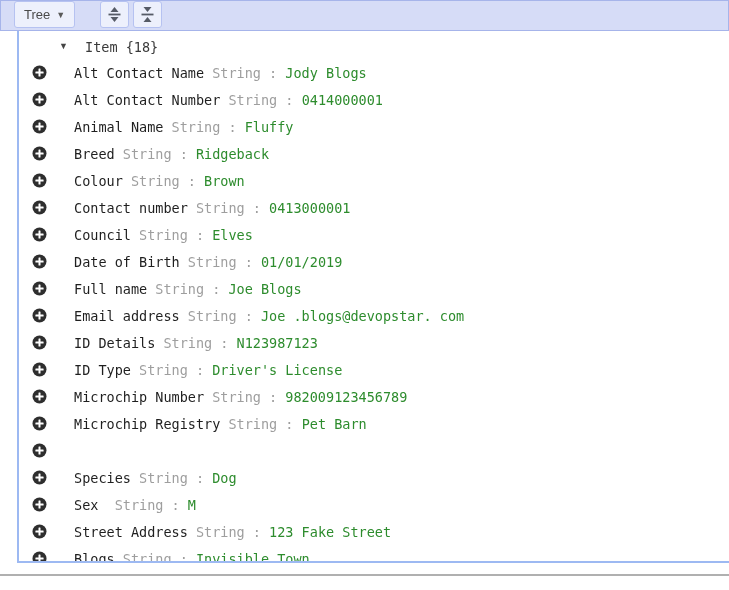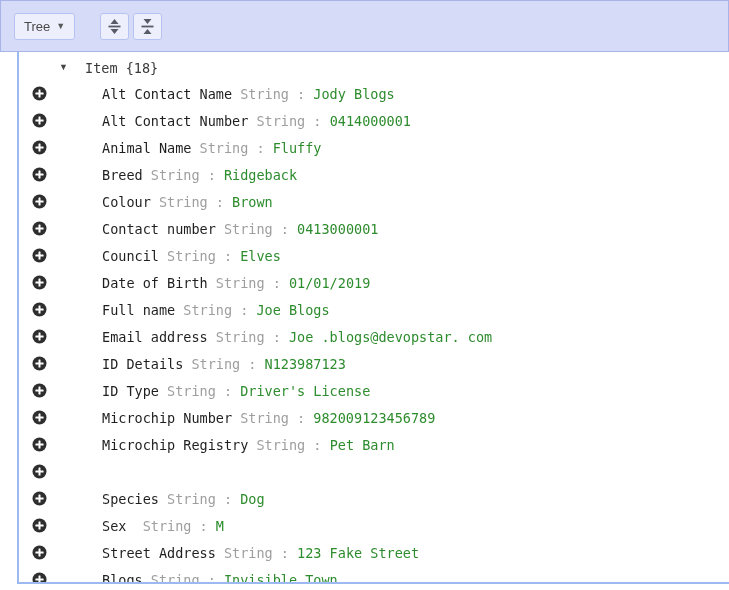--- a/index.html
+++ b/index.html
@@ -18,24 +18,24 @@
   }
   * { margin: 0; padding: 0; box-sizing: border-box; }
   html, body {
     width: 729px; height: 590px;
     background: #ffffff;
     overflow: hidden;
     font-family: "Liberation Sans", sans-serif;
   }
   
   .toolbar {
-    width: 729px; height: 52px;
+    width: 729px; height: 31px;
     background: var(--toolbar-bg);
     border: 1px solid var(--toolbar-border);
-    display: flex; align-items: center;
+    display: flex; align-items: flex-start;
     padding-left: 13px;
   }
   .mode-btn {
     height: 27px;
     padding: 0 9px;
     background: var(--button-bg);
     border: 1px solid var(--button-border);
     border-radius: 3px;
     font-family: "Liberation Sans", sans-serif;
     font-size: 13px;
@@ -89,21 +89,21 @@
     display: flex; align-items: center;
     padding-left: 12px;
   }
   .plus {
     width: 16px; height: 16px;
     display: inline-flex; align-items: center; justify-content: center;
     cursor: pointer;
     flex: 0 0 auto;
   }
   .row-text {
-    margin-left: 55px;
+    margin-left: 27px;
     white-space: pre;
   }
   .key   { color: var(--key-color);  white-space: pre; }
   .type  { color: var(--type-gray);  white-space: pre; }
   .val   { color: var(--value-green); white-space: pre; }
   
   .divider {
     margin-top: 11px;
     width: 729px; height: 2px;
     background: var(--divider-gray);

